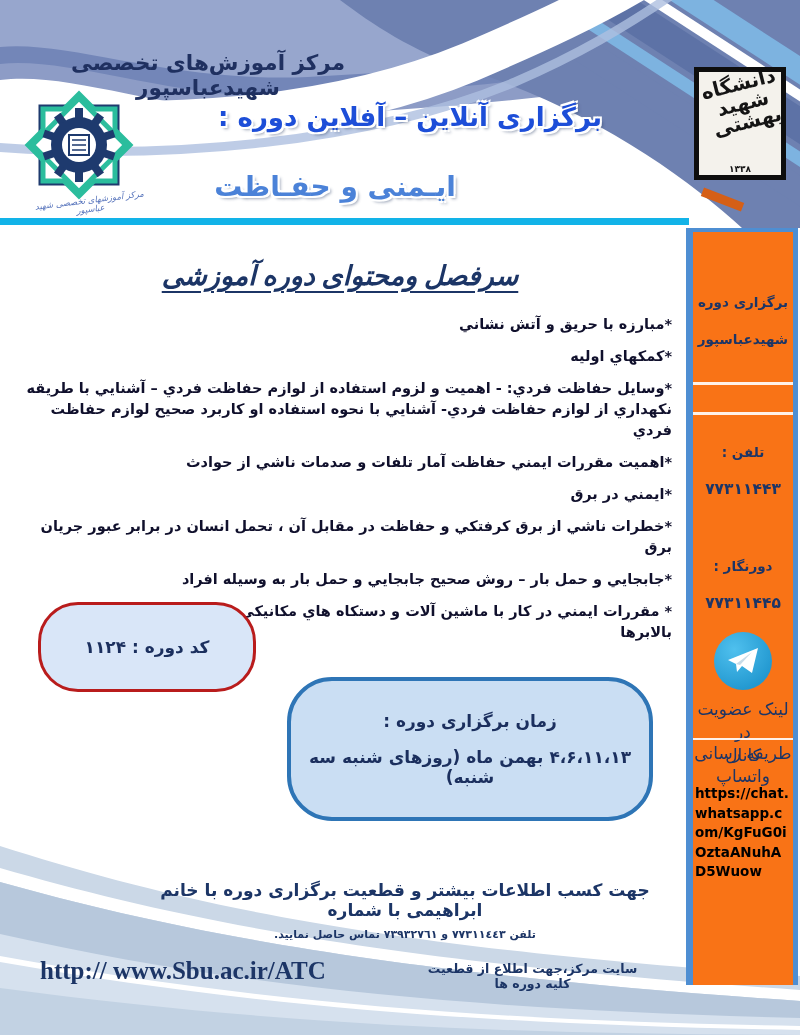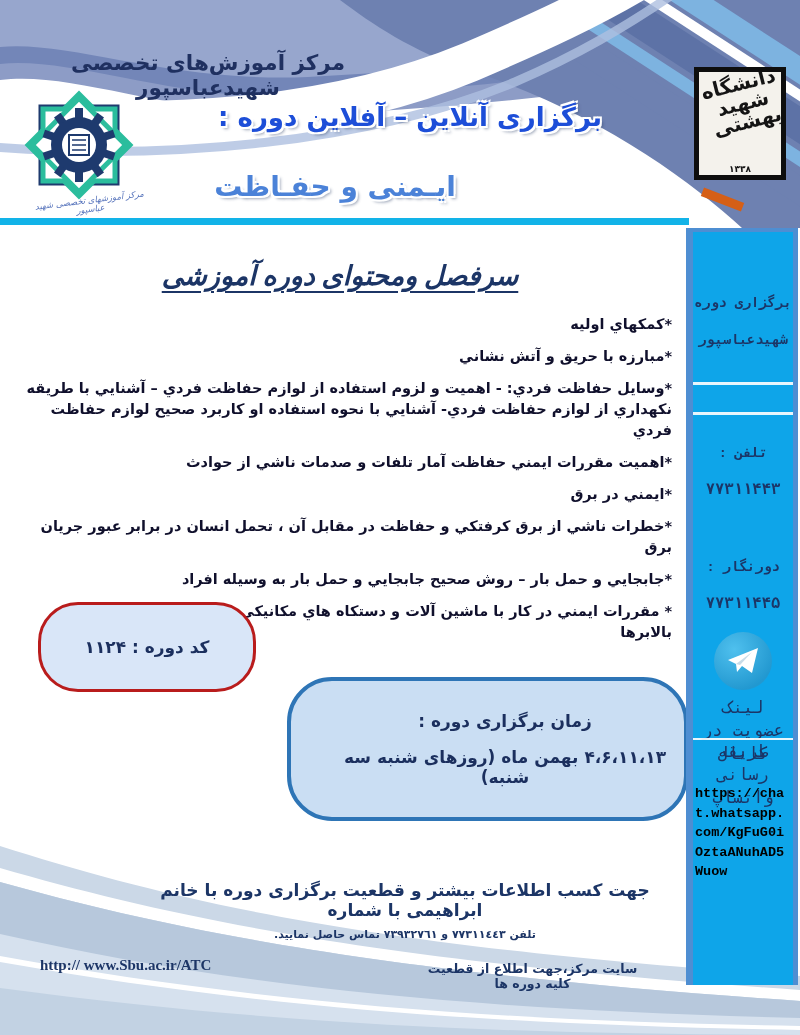--- a/index.html
+++ b/index.html
@@ -42,26 +42,26 @@
                   text-decoration:underline;text-underline-offset:6px;}
   .topics{margin:22px 0 0 0;padding:0 26px 0 14px;list-style:none;}
   .topics li{margin:0 0 11px 0;font-weight:bold;font-size:14.5px;line-height:1.45;color:#10102c;}
 
   .code-pill{position:absolute;left:38px;top:602px;width:212px;height:84px;z-index:2;
              background:#d9e6f8;border:3px solid #b91c1c;border-radius:40px;
              display:flex;align-items:center;justify-content:center;}
   .code-pill span{direction:rtl;font-weight:bold;font-size:17px;color:#1b2f5e;}
   .schedule-box{position:absolute;left:287px;top:677px;width:358px;height:136px;z-index:2;
              background:#cadef3;border:4px solid #2e75b6;border-radius:45px;
-             display:flex;flex-direction:column;align-items:center;justify-content:center;gap:16px;padding-left:35px;}
+             display:flex;flex-direction:column;align-items:center;justify-content:center;gap:16px;}
   .schedule-box div{direction:rtl;font-weight:bold;font-size:17px;color:#1b2f5e;text-align:center;}
 
   
   .sidebar{position:absolute;left:686px;top:228px;width:112px;height:757px;background:#4e8ed2;z-index:3;}
-  .sb-inner{position:absolute;left:7px;right:5px;top:4px;bottom:0;background:#0ea5e9;font-family:Liberation Mono, monospace;}
+  .sb-inner{position:absolute;left:7px;right:5px;top:4px;bottom:0;background:#f97316;}
   .sb-text{position:absolute;left:0;width:100%;text-align:center;direction:rtl;
            font-weight:bold;font-size:13.5px;color:#1c3566;}
   .sb-num{position:absolute;left:0;width:100%;text-align:center;font-weight:bold;
           font-size:15.5px;color:#1c3566;}
   .sb-sep{position:absolute;left:0;width:100%;height:3px;background:#ffffff;opacity:.9;}
   .telegram{position:absolute;left:50%;top:400px;transform:translateX(-50%);width:58px;height:58px;
             border-radius:50%;background:radial-gradient(circle at 35% 30%,#4fc0ee,#2298d0 75%);
             display:flex;align-items:center;justify-content:center;}
   .sb-note{position:absolute;left:0;width:100%;text-align:center;direction:rtl;font-weight:400;
            font-size:17px;color:#1c3566;white-space:pre-line;line-height:1.35;}
@@ -70,21 +70,21 @@
 
   
   .footer-art{position:absolute;left:0;top:838px;z-index:1;}
   .footer-info1{position:absolute;left:150px;top:880px;width:510px;z-index:4;direction:rtl;
                 text-align:center;font-weight:bold;font-size:17px;color:#1c3566;}
   .footer-info2{position:absolute;left:150px;top:928px;width:510px;z-index:4;direction:rtl;
                 text-align:center;font-weight:bold;font-size:11px;color:#1c3566;}
   .footer-site-note{position:absolute;left:415px;top:961px;width:235px;z-index:4;direction:rtl;
                 text-align:center;font-weight:bold;font-size:12.5px;color:#1c3566;}
   .footer-url{position:absolute;left:40px;top:957px;z-index:4;font-family:"Liberation Serif",serif;
-                font-weight:bold;font-size:15px;color:#1c3566;}
+                font-weight:bold;font-size:25px;color:#1c3566;}
 </style>
 </head>
 <body>
 
 <div class="page">
 
   <svg class="header-art" width="800" height="230" viewBox="0 0 800 230">
     <rect width="800" height="230" fill="#ffffff"></rect>
 
     <path d="M0,0 H800 V62 C620,90 470,108 320,114 C180,120 78,70 0,80 Z" fill="#8d9cc6"></path>
@@ -145,22 +145,22 @@
       <div>دانشگاه</div>
       <div>شهید</div>
       <div>بهشتی</div>
     </div>
     <div class="univ-year">۱۳۳۸</div>
   </div>
 
   <div class="main">
     <div class="syllabus-title">سرفصل ومحتوای دوره آموزشی</div>
     <ul class="topics">
+      <li>*مبارزه با حريق و آتش نشاني</li>
       <li>*کمکهاي اوليه</li>
-      <li>*مبارزه با حريق و آتش نشاني</li>
       <li>*وسايل حفاظت فردي: - اهميت و لزوم استفاده از لوازم حفاظت فردي – آشنايي با طريقه نكهداري از لوازم حفاظت فردي- آشنايي با نحوه استفاده او كاربرد صحيح لوازم حفاظت فردي</li>
       <li>*اهميت مقررات ايمني حفاظت آمار تلفات و صدمات ناشي از حوادث</li>
       <li>*ايمني در برق</li>
       <li>*خطرات ناشي از برق كرفتكي و حفاظت در مقابل آن ، تحمل انسان در برابر عبور جريان برق</li>
       <li>*جابجايي و حمل بار – روش صحيح جابجايي و حمل بار به وسيله افراد</li>
       <li>* مقررات ايمني در كار با ماشين آلات و دستكاه هاي مكانيكي مقررات ايمني مربوط به بالابرها</li>
     </ul>
   </div>
 
   <div class="code-pill">

